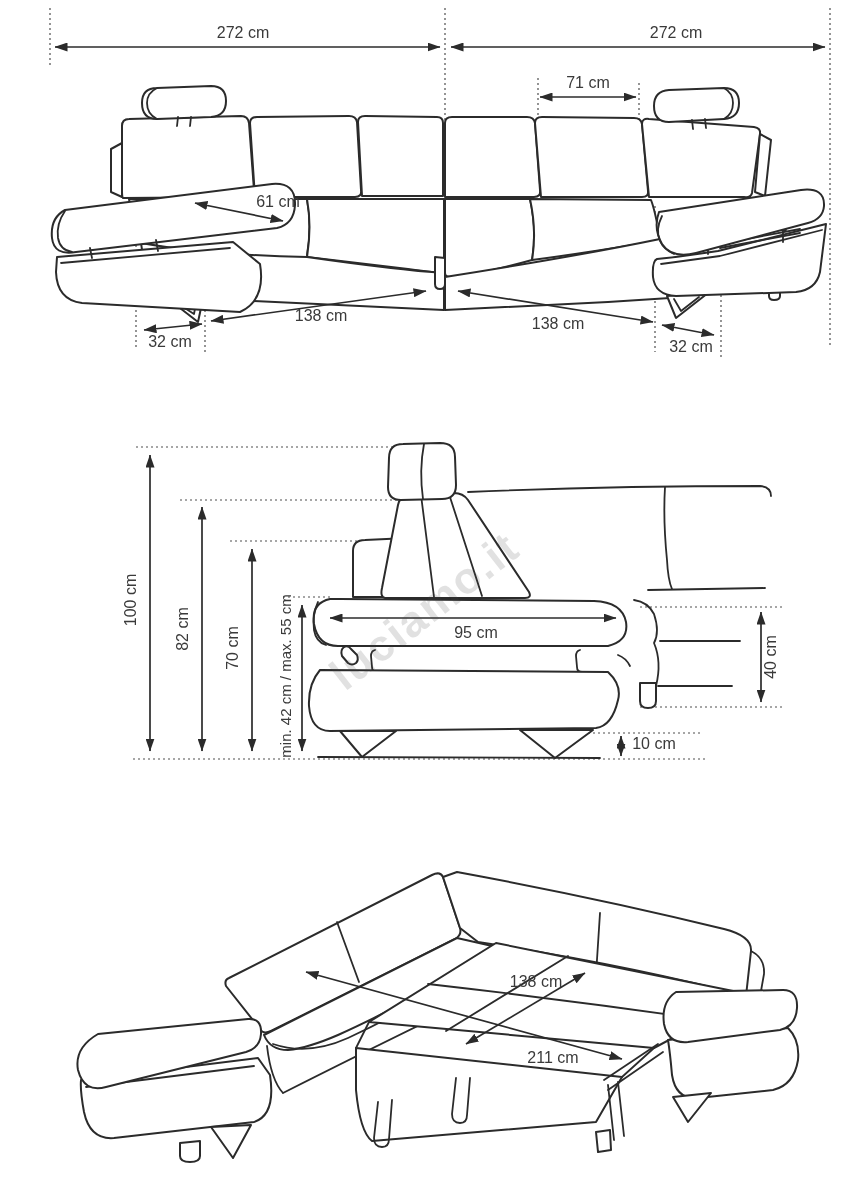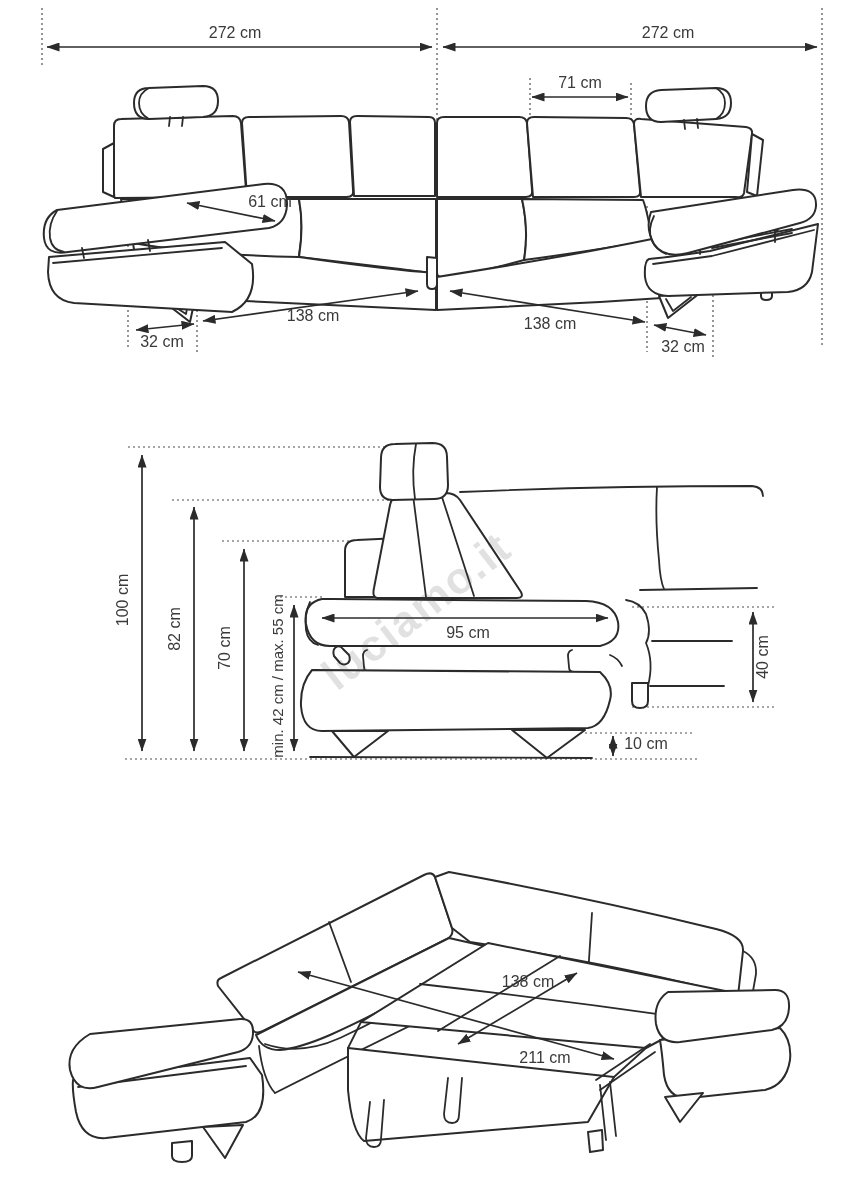--- a/index.html
+++ b/index.html
@@ -1,18 +1,18 @@
 <!DOCTYPE html>
 <html><head>
 <meta charset="utf-8">
 <style>
   html,body{margin:0;padding:0;background:#ffffff;}
   body{width:866px;height:1200px;position:relative;overflow:hidden;
        font-family:"Liberation Sans", sans-serif;}
-  #stage{position:absolute;inset:0;}
+  #stage{position:absolute;inset:0;padding-left:8px;}
   svg{display:block;}
   .out{fill:#ffffff;stroke:#2b2b2b;stroke-width:2;stroke-linejoin:round;stroke-linecap:round;}
   .st {fill:none;stroke:#2b2b2b;stroke-width:1.8;stroke-linejoin:round;stroke-linecap:round;}
   .dim{fill:none;stroke:#2b2b2b;stroke-width:1.7;}
   .dsh{fill:none;stroke:#4f4f4f;stroke-width:1.2;stroke-dasharray:2 3;}
   .lbl{font-size:16px;fill:#3a3a3a;}
   .lbls{font-size:15px;fill:#3a3a3a;}
   .wm{font-size:44px;font-weight:700;fill:rgba(70,70,70,0.16);letter-spacing:2px;}
 </style>
 </head>

